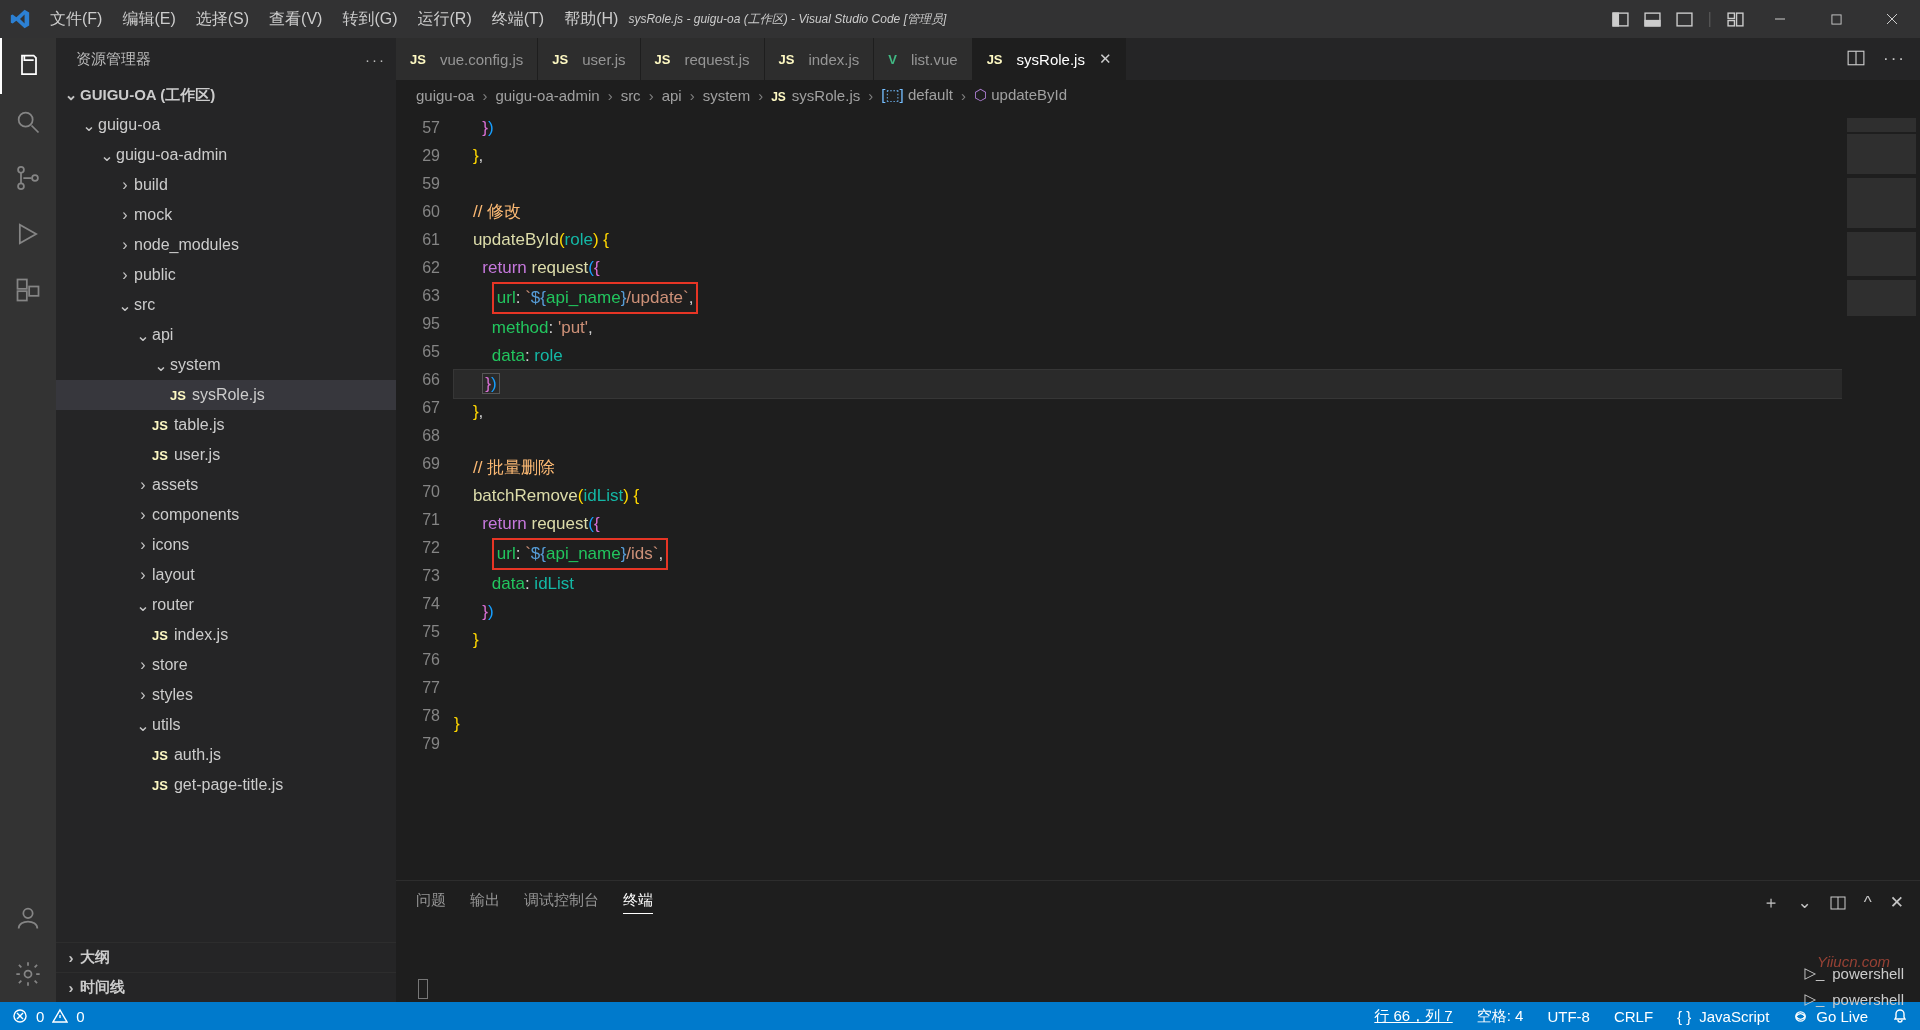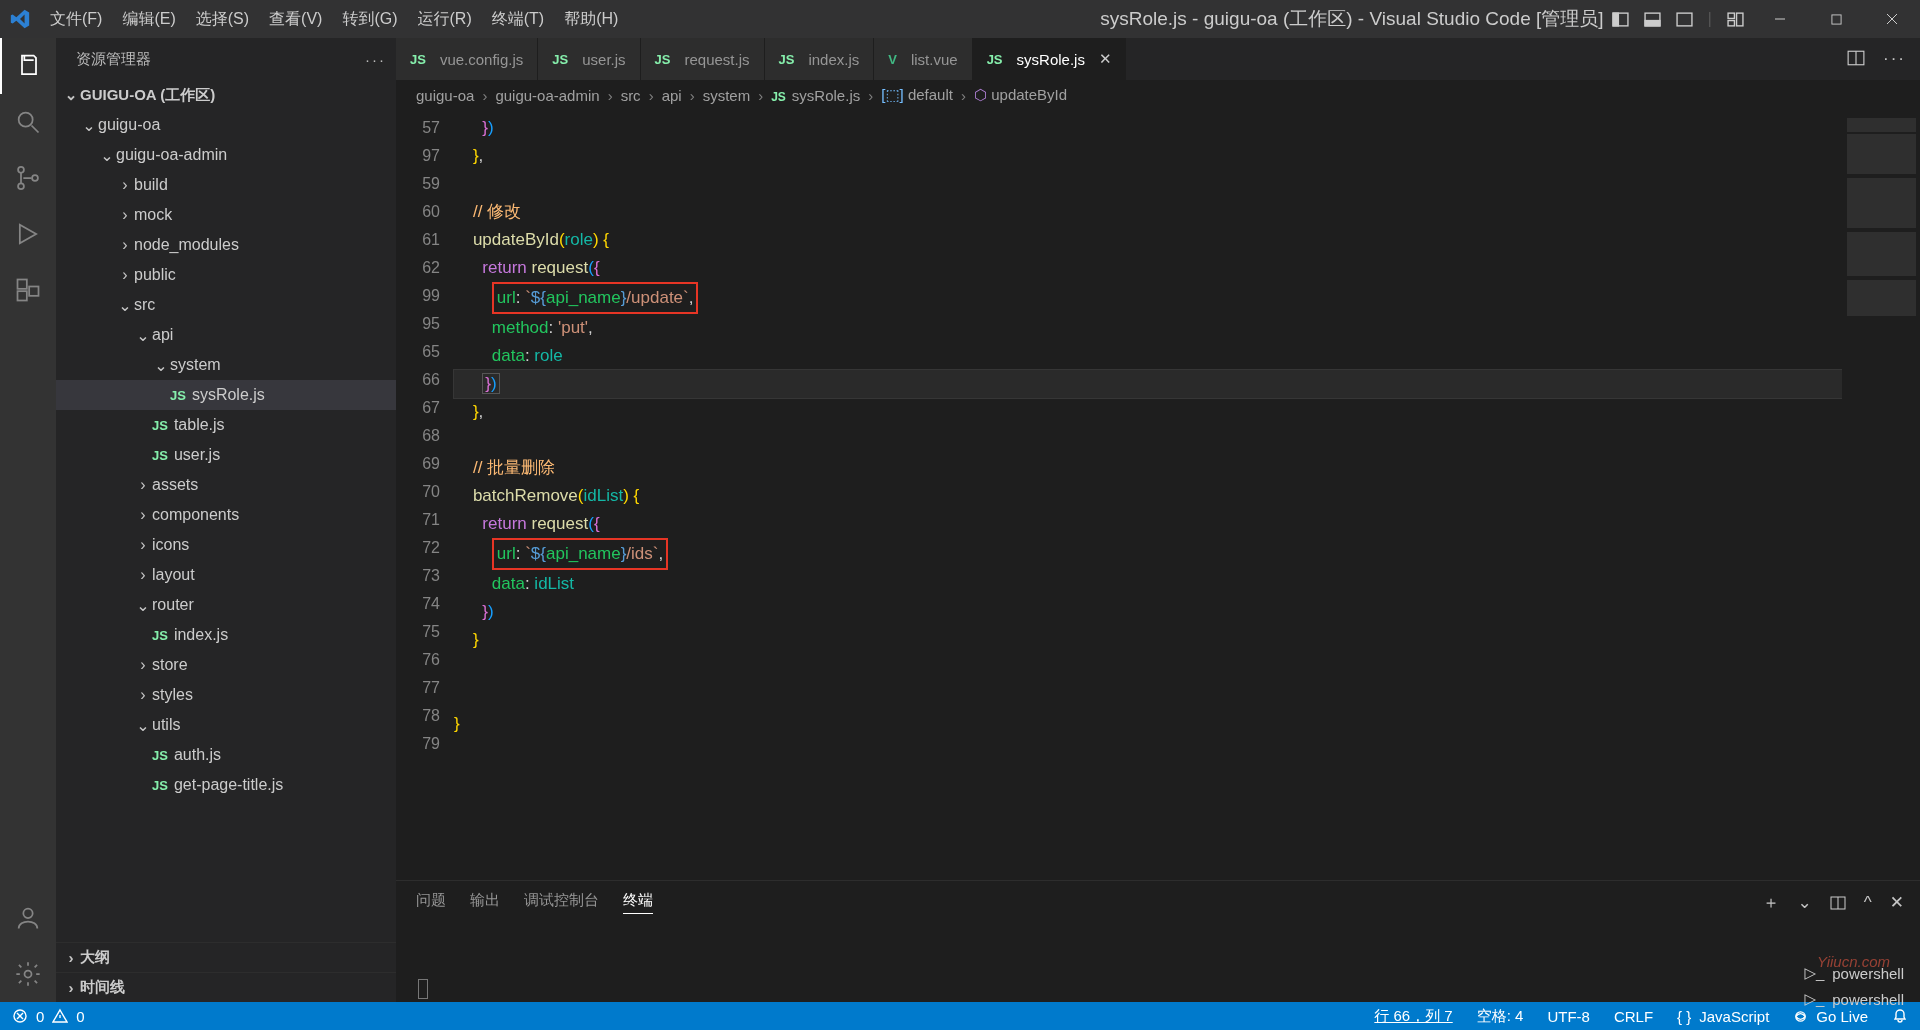--- a/index.html
+++ b/index.html
@@ -3,38 +3,38 @@
 <meta charset="utf-8">
 <style>
 * { margin:0; padding:0; box-sizing:border-box; font-family:"Segoe UI",-apple-system,sans-serif; }
 body { width:1920px; height:1030px; background:#1e1e1e; color:#cccccc; overflow:hidden; font-size:17px; }
 .row { display:flex; align-items:center; }
 
 .titlebar { height:38px; background:#323233; display:flex; align-items:center; }
 .vslogo { width:40px; display:flex; justify-content:center; color:#2c80d3;}
 .menus { display:flex; }
 .menus span { padding:0 10px; font-size:16px; color:#ccc; cursor:default;}
-.title-center { flex:1; text-align:right; color:#ccc; font-size:19px;}
+.title-center { flex:1; text-align:left; color:#ccc; font-size:12px;font-style:italic;}
 .tb-icons { display:flex; align-items:center; gap:14px; padding:0 8px;}
 .tb-icons .layicon { width:18px; height:18px; display:inline-flex; justify-content:center; align-items:center;}
 .winb { width:56px; height:38px; display:flex; justify-content:center; align-items:center;}
 
 .main { display:flex; height:calc(1030px - 38px - 28px);}
 .activity { width:56px; background:#333333; display:flex; flex-direction:column; justify-content:space-between; align-items:center;}
 .act-top,.act-bot{display:flex;flex-direction:column;}
 .act-item{width:56px;height:56px;display:flex;justify-content:center;align-items:center;color:#858585;}
 .act-item.active{color:#fff;border-left:2px solid #fff;}
 .sidebar{width:340px;background:#252526;display:flex;flex-direction:column;}
 .sb-head{height:42px;display:flex;align-items:center;justify-content:space-between;padding:0 10px 0 20px;color:#bbb;font-size:15px;}
 .sb-sec{height:30px;display:flex;align-items:center;padding-left:6px;font-weight:700;font-size:15px;}
 .tree{flex:1;overflow:auto;font-size:16px;}
 .tree-row{height:30px;display:flex;align-items:center;white-space:nowrap;}
 .tree-row.sel{background:#37373d;}
 .chev{width:18px;display:inline-block;text-align:center;color:#c5c5c5;}
-.ic-js{color:#86efac;font-weight:bold;font-size:13px;margin-right:6px;}
+.ic-js{color:#fef9c3;font-weight:bold;font-size:13px;margin-right:6px;}
 .content{flex:1;display:flex;flex-direction:column;min-width:0;}
 .tabs{height:42px;background:#252526;display:flex;align-items:center;}
 .tab{height:42px;display:flex;align-items:center;padding:0 14px;gap:8px;background:#2d2d2d;color:#969696;font-size:15px;border-right:1px solid #1e1e1e;}
 .tab.active{background:#1e1e1e;color:#fff;}
 .tab .close{margin-left:6px;color:#ccc;}
 .tab-tools{margin-left:auto;display:flex;gap:18px;padding:0 14px;color:#c5c5c5;}
 .breadcrumb{height:30px;display:flex;align-items:center;padding-left:20px;font-size:15px;color:#a0a0a0;gap:8px;background:#1e1e1e;}
 .bc-sep{color:#808080;}
 .editor-area{flex:1;display:flex;min-height:0;}
 .gutter{width:58px;text-align:right;color:#858585;padding-right:14px;font-family:Consolas,monospace;font-size:16px;line-height:28px;padding-top:4px;}
@@ -350,26 +350,26 @@
         <span class="bc-sep">›</span>
         <span><span class="ic-js" style="font-size:12px">JS</span>sysRole.js</span>
         <span class="bc-sep">›</span>
         <span><span style="color:#75beff">[⬚]</span> default</span>
         <span class="bc-sep">›</span>
         <span><span style="color:#b180d7">⬡</span> updateById</span>
       </div>
     <div class="editor-area">
       <div class="gutter" id="gutter">
           <div>57</div>
-          <div>97</div>
+          <div>29</div>
           <div>59</div>
           <div>60</div>
           <div>61</div>
           <div>62</div>
-          <div>99</div>
+          <div>63</div>
           <div>95</div>
           <div>65</div>
           <div>66</div>
           <div>67</div>
           <div>68</div>
           <div>69</div>
           <div>70</div>
           <div>71</div>
           <div>72</div>
           <div>73</div>

